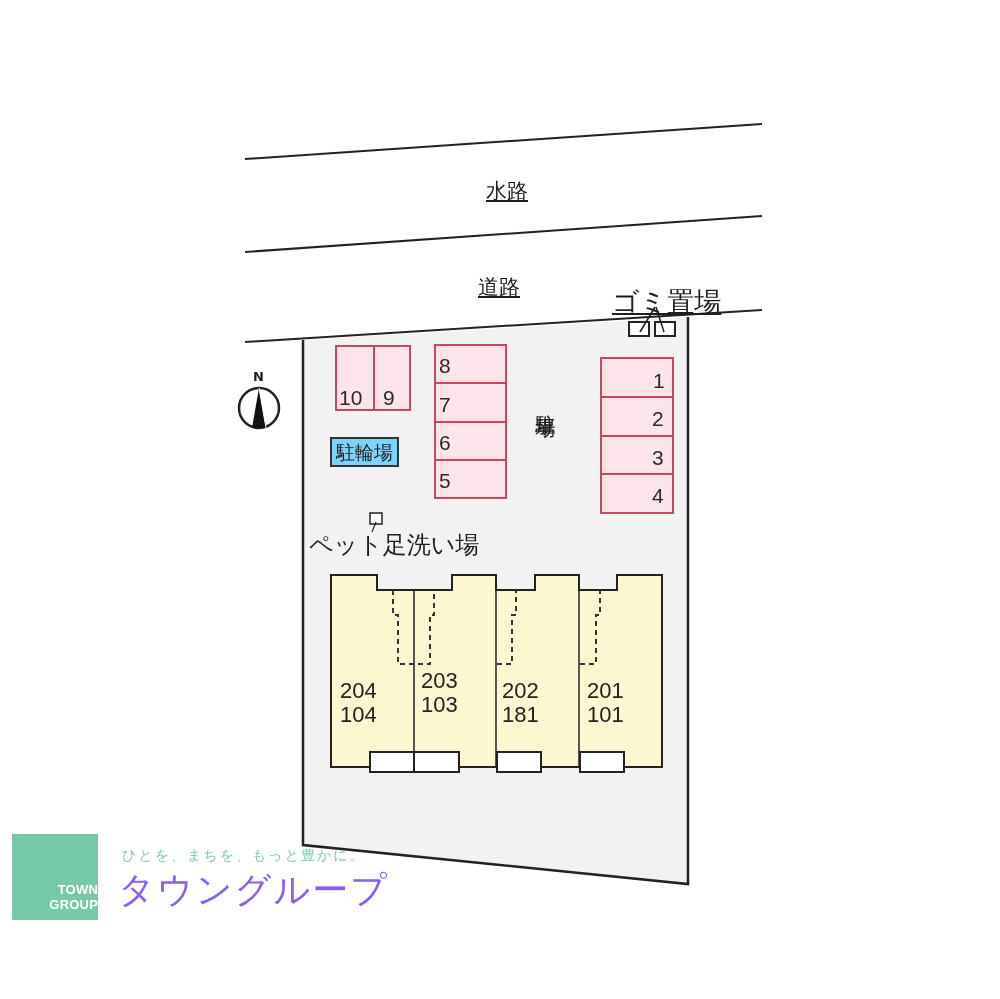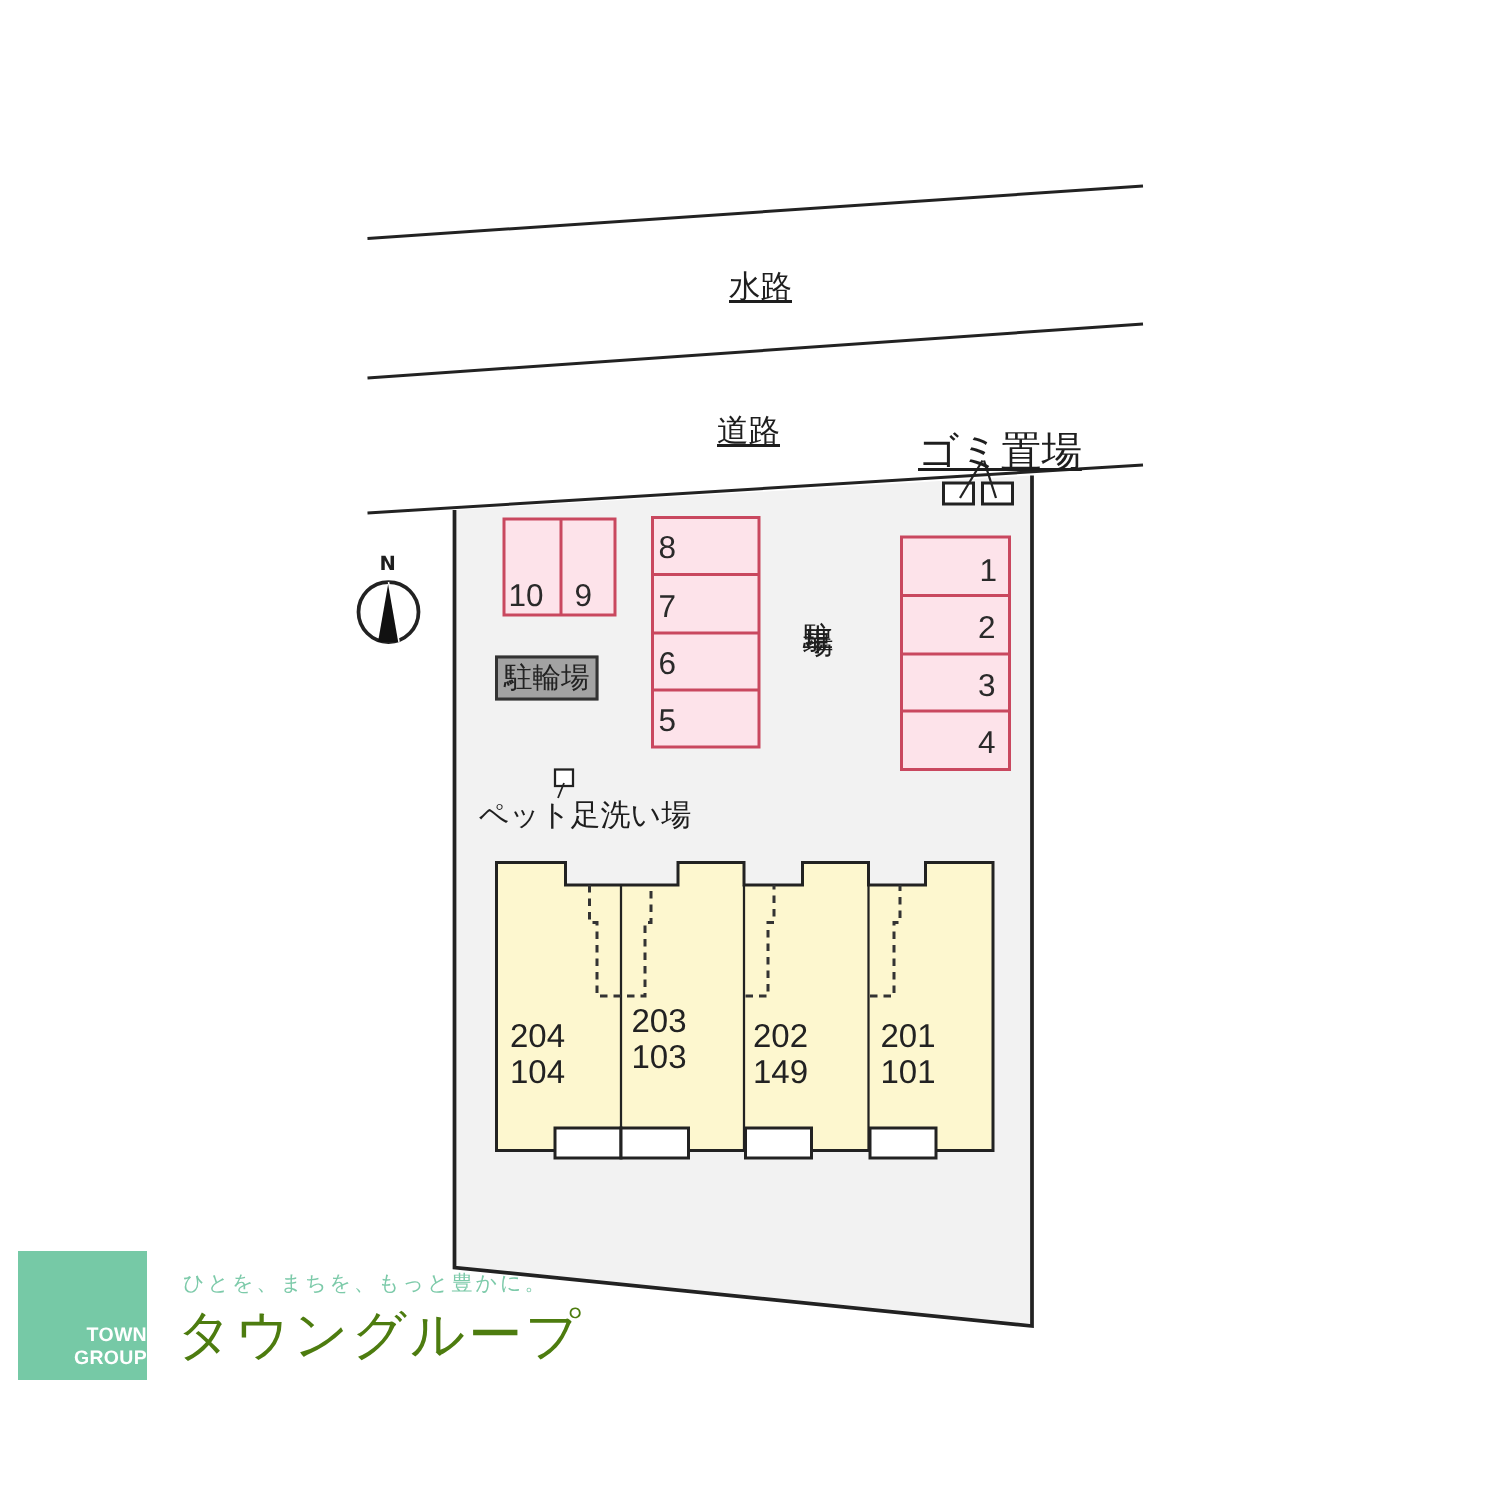--- a/index.html
+++ b/index.html
@@ -3,29 +3,29 @@
   <meta charset="utf-8">
   <style>
     html, body { margin: 0; padding: 0; background: #ffffff; }
     body { width: 1000px; height: 999px; position: relative; overflow: hidden;
            font-family: "DejaVu Sans", "Liberation Sans", sans-serif; color: #222; }
     svg.site { position: absolute; left: 0; top: 0; }
     .lbl { position: absolute; white-space: nowrap; color: #1e1e1e; line-height: 1; }
     .num { font-family: "Liberation Sans", "DejaVu Sans", sans-serif; font-size: 21px; color: #2a2a2a; }
     .road-label { font-size: 21px; text-decoration: underline; }
     .parking-label { font-size: 20px; writing-mode: vertical-rl; letter-spacing: 2px; }
-    .bike-box { position: absolute; border: 2px solid #333; background: #a3a3a3; font-size: 19px;
+    .bike-box { position: absolute; border: 2px solid #333; background: #7dd3fc; font-size: 19px;
                 padding: 2px 4px; line-height: 22px; }
     .unit-num { position: absolute; text-align: left; font-family: "Liberation Sans", sans-serif;
                 font-size: 22px; line-height: 24px; color: #222; }
     .logo-box { position: absolute; left: 12px; top: 834px; width: 86px; height: 86px; background: #76c9a6; }
     .logo-text { position: absolute; left: 0; right: 0; bottom: 8px; text-align: right; color: #fff;
                  font-family: "Liberation Sans", sans-serif; font-size: 13px; font-weight: bold; letter-spacing: 0.2px; }
     .tagline { position: absolute; left: 122px; top: 847px; font-size: 14px; color: #7ccaa9; letter-spacing: 2px; }
-    .brand { position: absolute; left: 118px; top: 866px; font-size: 36px; color: #4d7c0f; letter-spacing: 2px; }
+    .brand { position: absolute; left: 118px; top: 866px; font-size: 36px; color: #8b5cf6; letter-spacing: 2px; }
   </style>
 </head>
 <body>
 
 <svg class="site" width="1000" height="999" viewBox="0 0 1000 999">
 
   <line x1="245" y1="159" x2="762" y2="124" stroke="#222" stroke-width="2"></line>
   <line x1="245" y1="252" x2="762" y2="216" stroke="#222" stroke-width="2"></line>
   <line x1="245" y1="342" x2="762" y2="310" stroke="#222" stroke-width="2"></line>
 
@@ -99,33 +99,33 @@
 
 <div class="lbl num" style="left:653px; top:370px;">1</div>
 <div class="lbl num" style="left:652px; top:408px;">2</div>
 <div class="lbl num" style="left:652px; top:447px;">3</div>
 <div class="lbl num" style="left:652px; top:485px;">4</div>
 
 <div class="lbl parking-label" style="left:536px; top:398px;">駐車場</div>
 
 <div class="bike-box" style="left:330px; top:437px;">駐輪場</div>
 
-<div class="lbl" style="left:319px; top:533px; font-size:20px;">ペット足洗い場</div>
+<div class="lbl" style="left:309px; top:533px; font-size:24px;">ペット足洗い場</div>
 
 <div class="unit-num" style="left:340px; top:679px; width:66px;">
   <div>204</div>
   <div>104</div>
 </div>
 <div class="unit-num" style="left:421px; top:669px; width:66px;">
   <div>203</div>
   <div>103</div>
 </div>
 <div class="unit-num" style="left:502px; top:679px; width:66px;">
   <div>202</div>
-  <div>149</div>
+  <div>181</div>
 </div>
 <div class="unit-num" style="left:587px; top:679px; width:66px;">
   <div>201</div>
   <div>101</div>
 </div>
 
 <div class="logo-box">
   <div class="logo-text">TOWN GROUP</div>
 </div>
 <div class="tagline">ひとを、まちを、もっと豊かに。</div>

